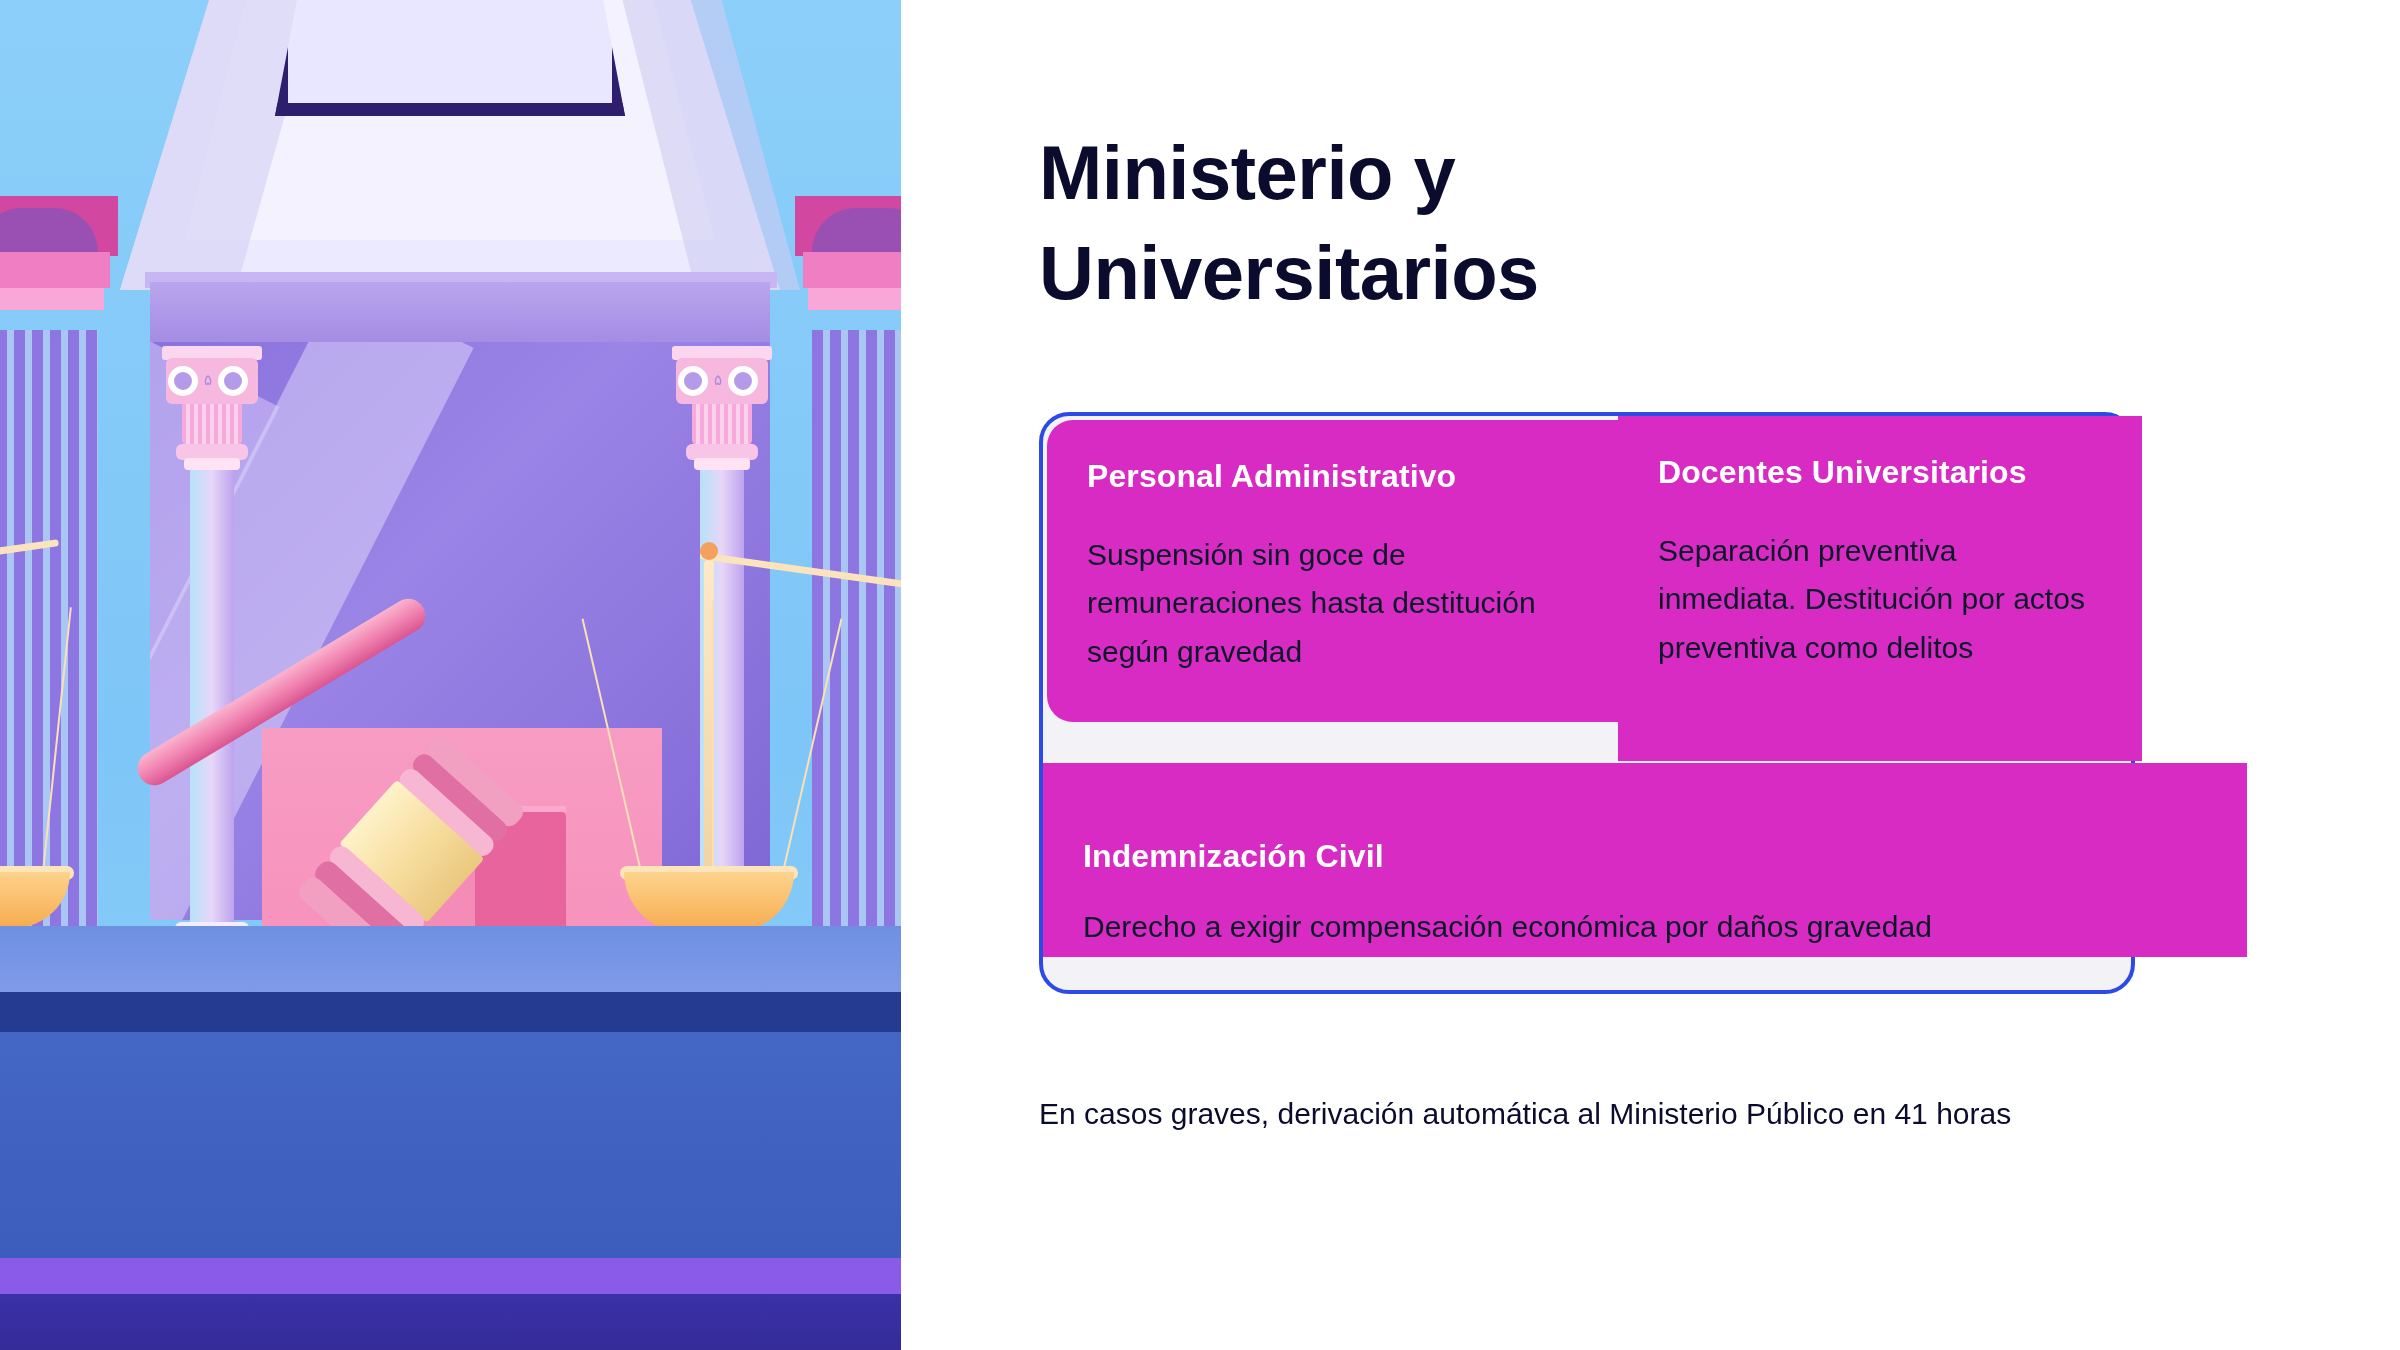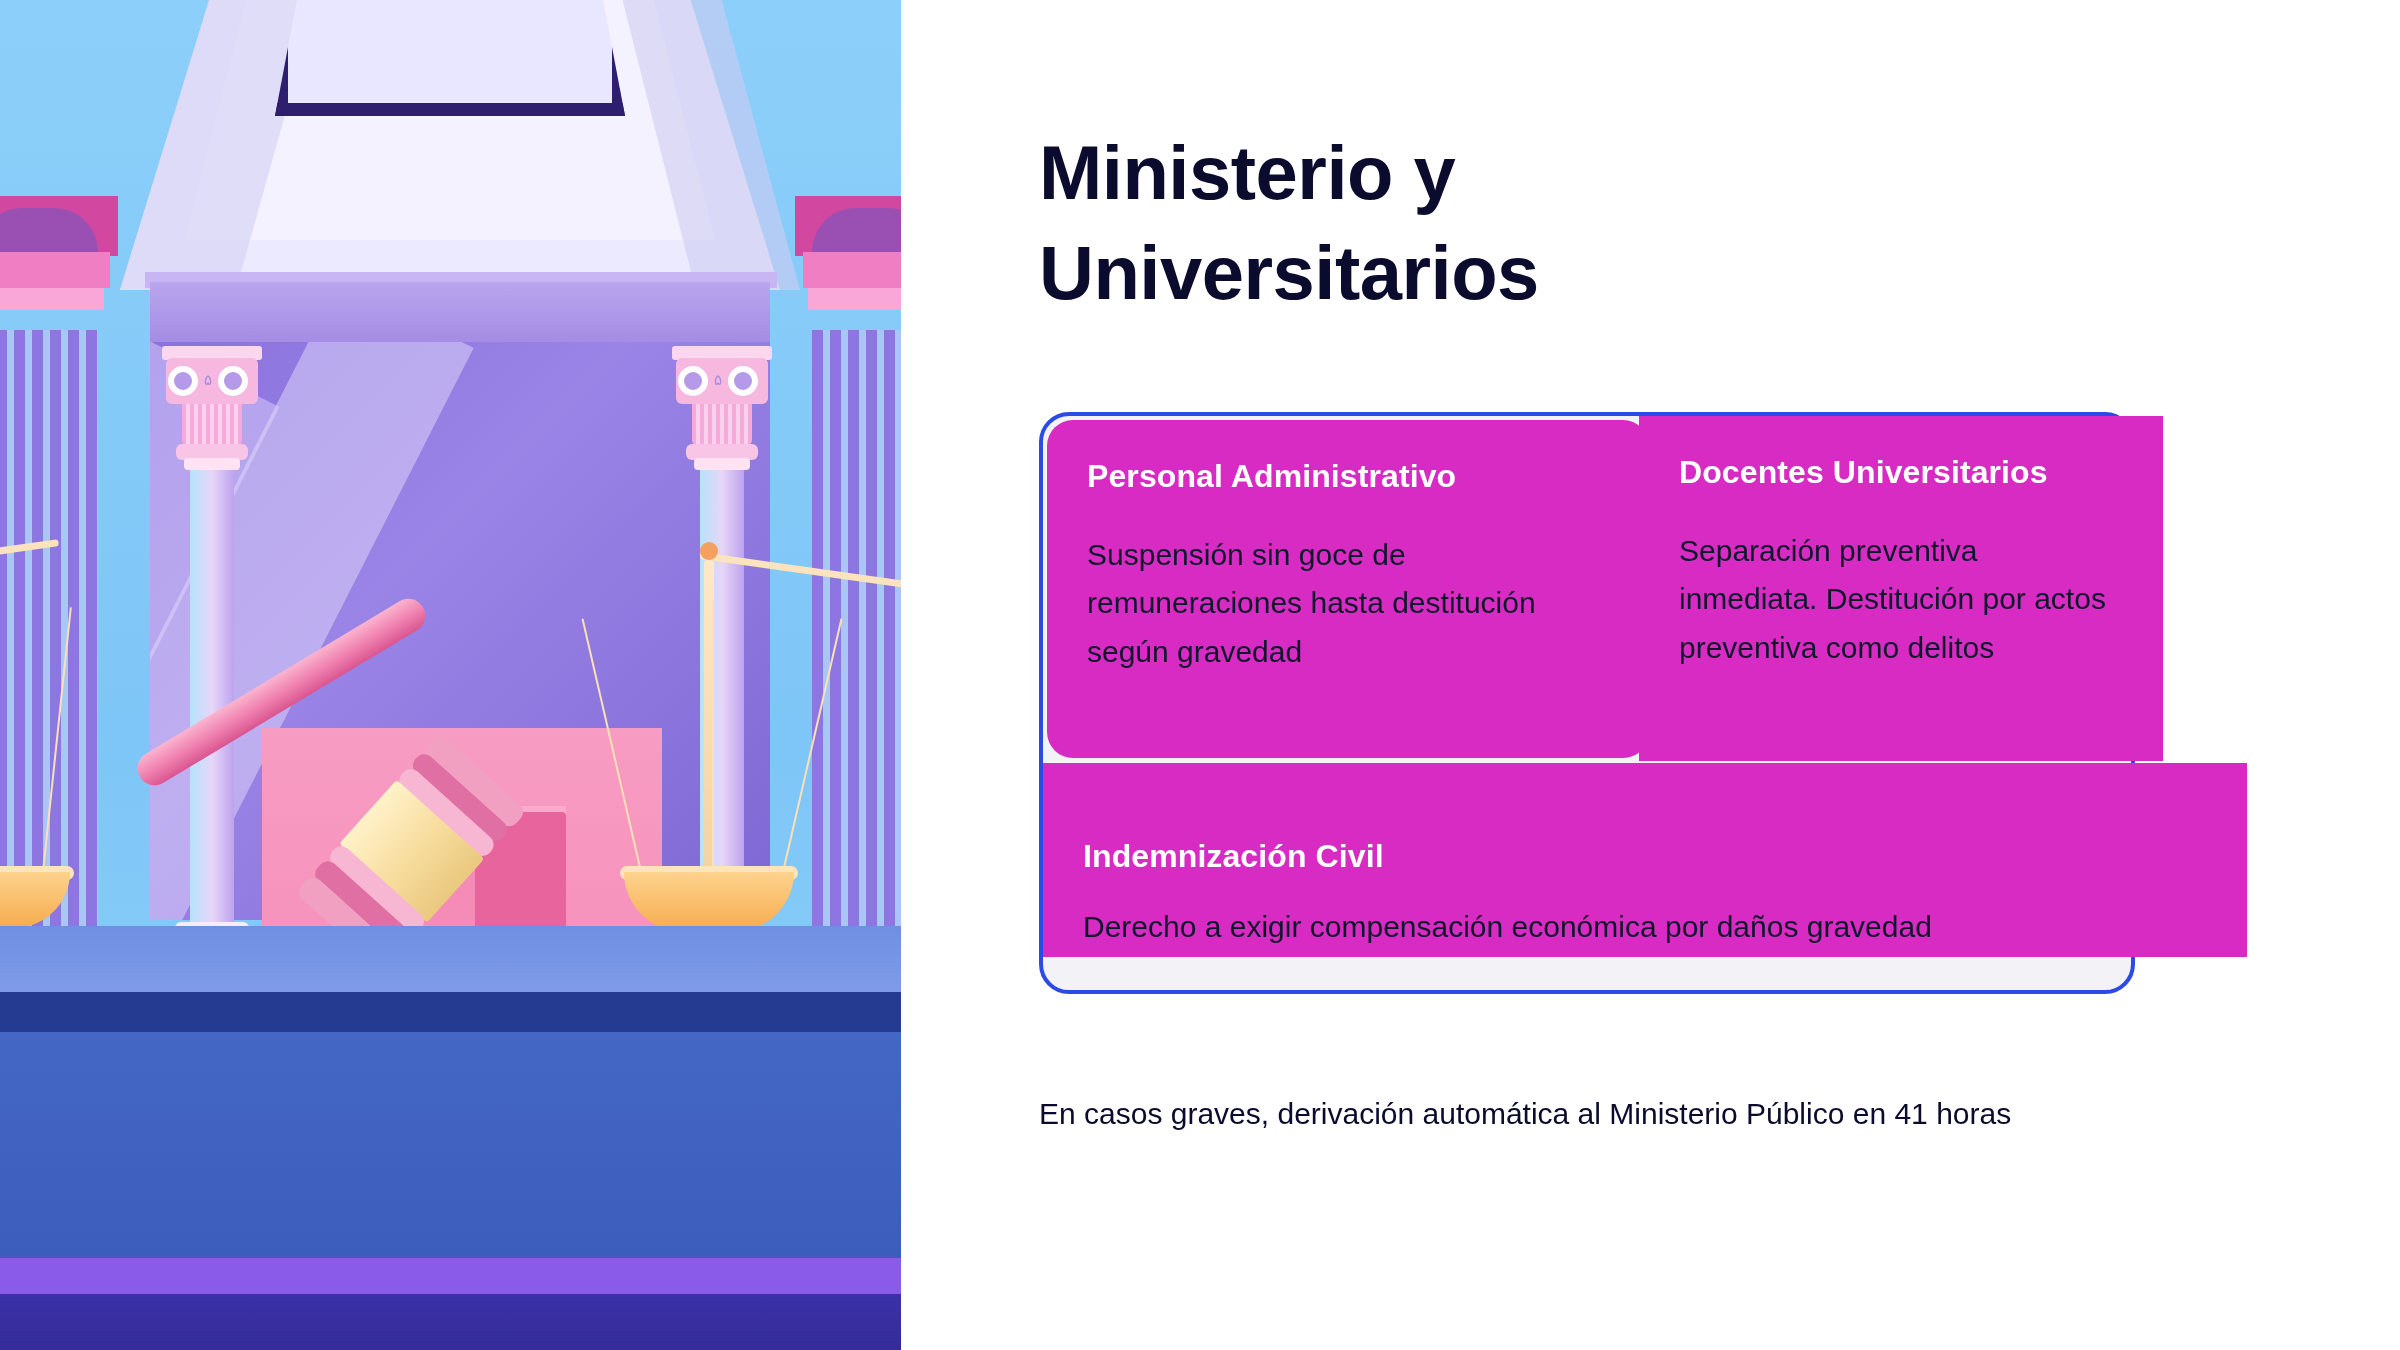--- a/index.html
+++ b/index.html
@@ -398,25 +398,25 @@
     position: absolute;
     box-sizing: border-box;
     background: #d72bc4;
     color: #ffffff;
     padding: 38px 40px 0 40px;
   }
   .card-personal {
     left: 4px;
     top: 4px;
     width: 602px;
-    height: 338px;
+    height: 302px;
     border-radius: 26px;
   }
   .card-docentes {
-    left: 596px;
+    left: 575px;
     top: 0px;
     width: 524px;
     height: 345px;
   }
   .card-indem {
     left: 0px;
     top: 347px;
     width: 1204px;
     height: 194px;
   }

